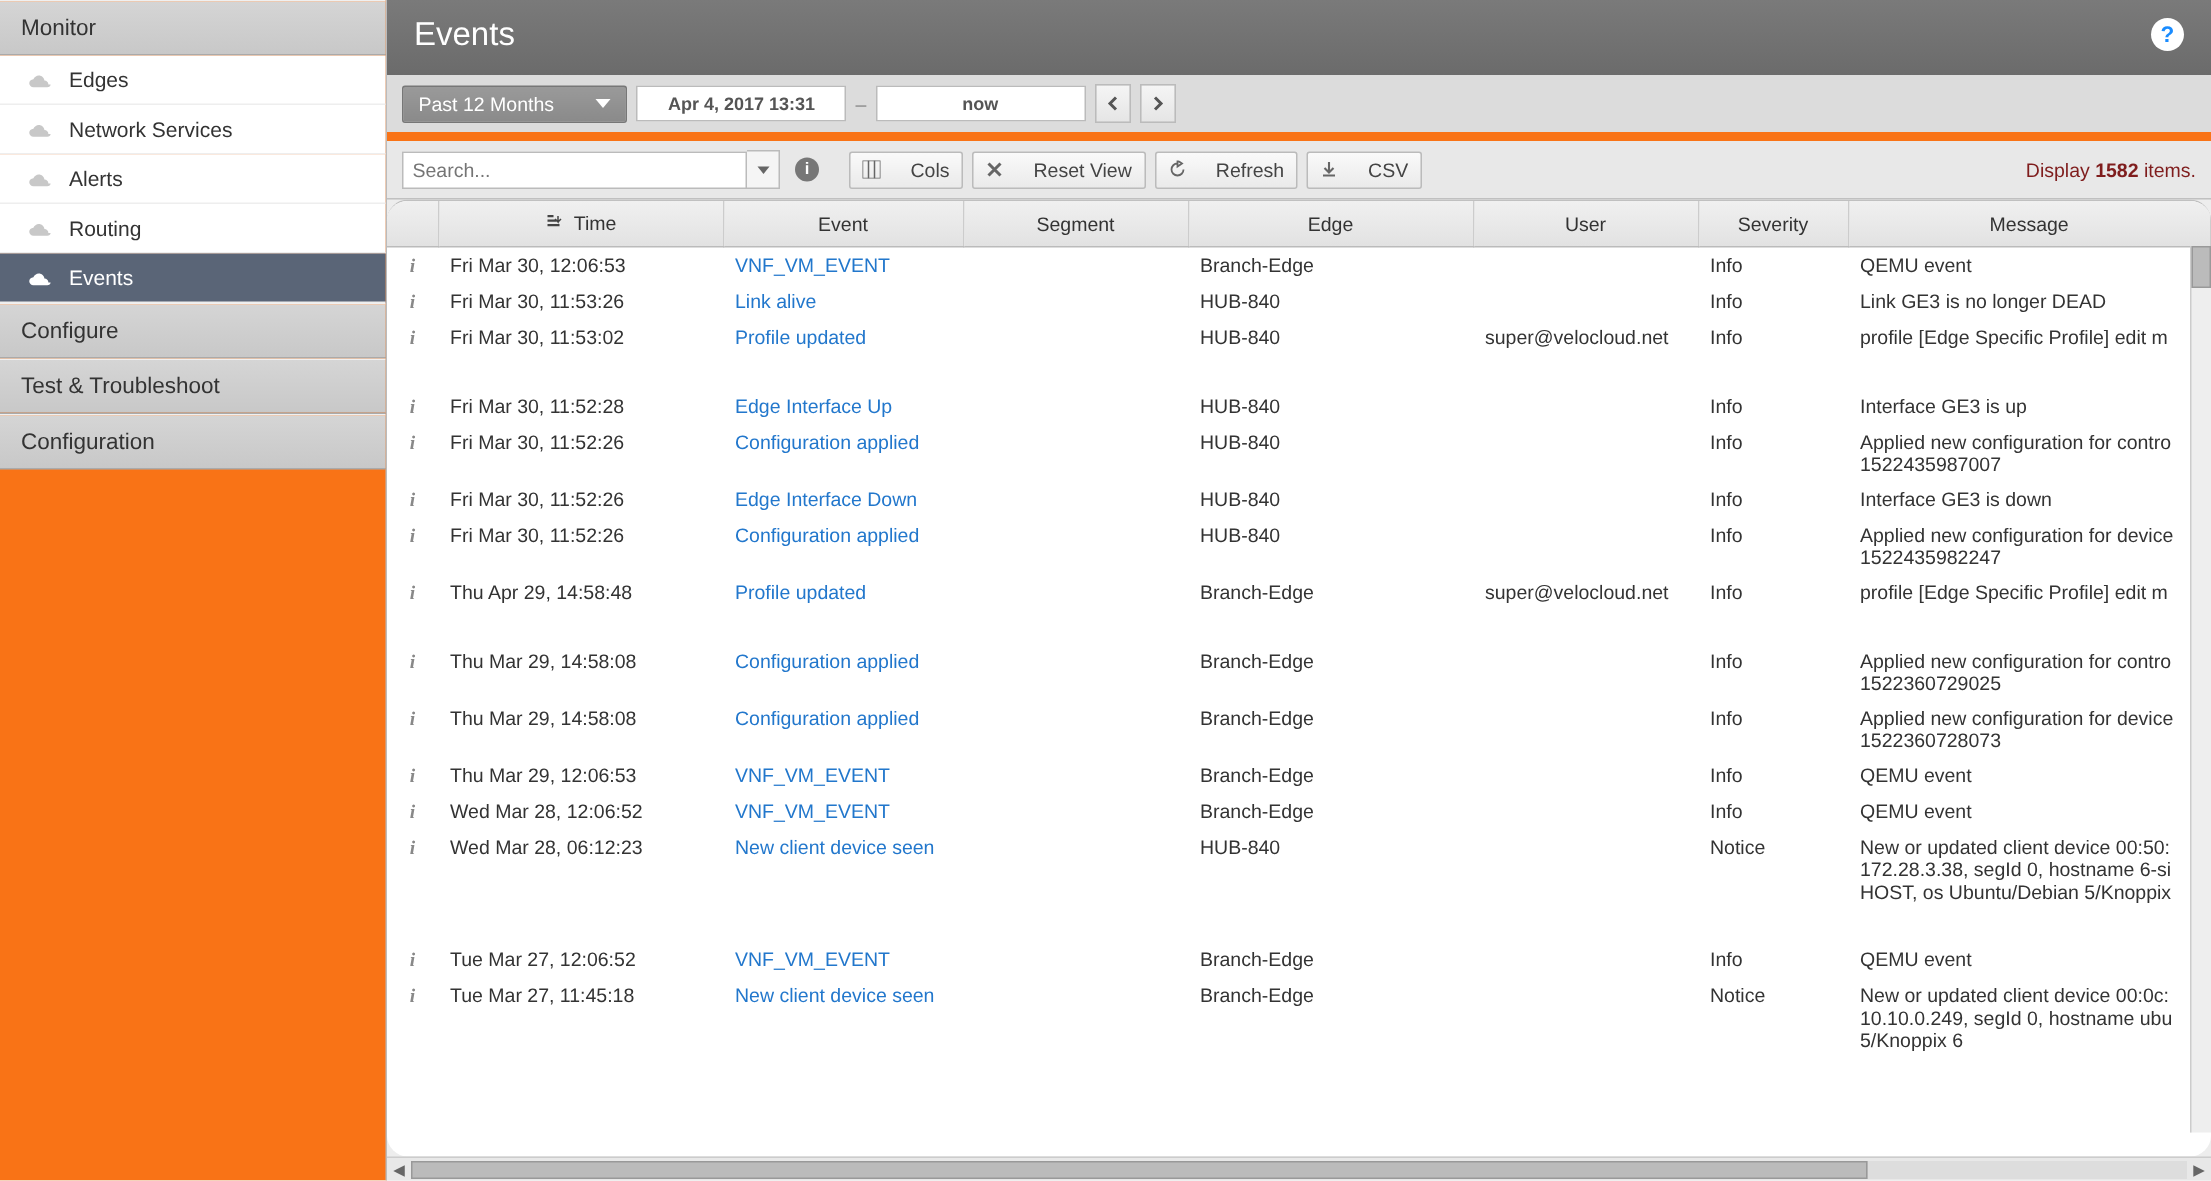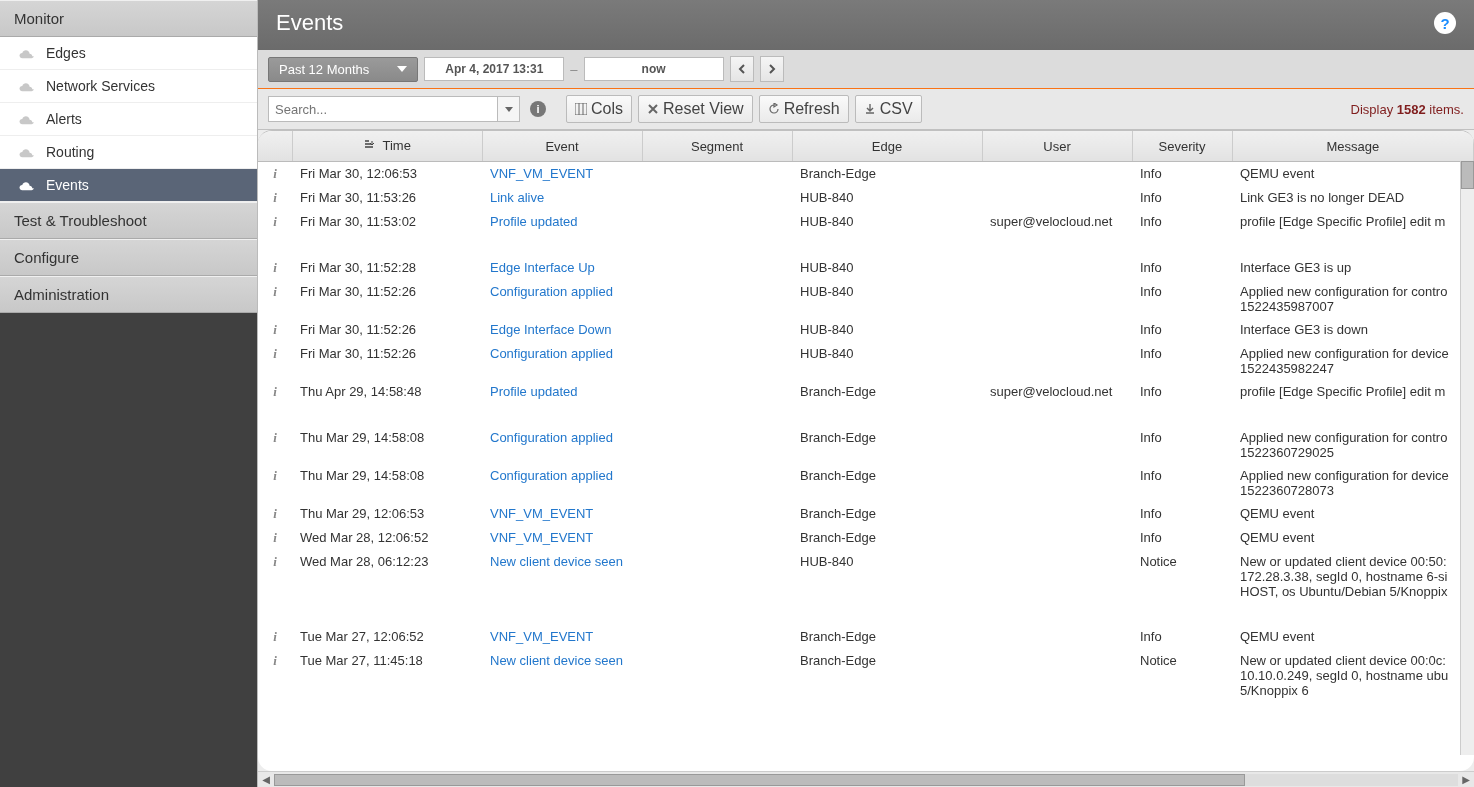--- a/index.html
+++ b/index.html
@@ -1,40 +1,40 @@
 <!DOCTYPE html>
 <html><head>
 <meta charset="utf-8">
 <style>
 * { box-sizing: border-box; margin: 0; padding: 0; }
 body { font-family: Arial, Helvetica, sans-serif; font-size: 13px; color: #333; background: #e8e8e8; overflow: hidden; }
 .app { display: flex; width: 1474px; height: 787px; }
-.sidebar { width: 258px; background: #404040; border-right: 1px solid #bbb; display: flex; flex-direction: column; }
+.sidebar { width: 258px; background: #f97316; border-right: 1px solid #bbb; display: flex; flex-direction: column; }
 .nav-section-header { background: linear-gradient(#d5d5d5,#c8c8c8); border-bottom: 1px solid #aaa; border-top: 1px solid #f0f0f0; padding: 9px 14px; font-size: 15px; color: #333; cursor: pointer; }
 .nav-item { display: flex; align-items: center; padding: 8px 14px 8px 18px; background: #fff; border-bottom: 1px solid #eee; cursor: pointer; font-size: 14px; color: #333; }
 .nav-item.active { background: #5a6577; color: #fff; }
 .cloud-icon { width: 18px; height: 12px; margin-right: 10px; position: relative; }
 .cloud-icon svg { width: 18px; height: 14px; }
 .main { flex: 1; display: flex; flex-direction: column; background: #ededed; position: relative; }
 .page-header { background: linear-gradient(#7a7a7a,#6b6b6b); color: #fff; padding: 10px 18px 14px; display: flex; align-items: center; justify-content: space-between; }
 .page-title { font-size: 22px; font-weight: normal; }
 .help-icon { width: 22px; height: 22px; background: #fff; border-radius: 50%; color: #1a8cff; font-weight: bold; font-size: 15px; display: flex; align-items: center; justify-content: center; cursor: pointer; }
-.toolbar1 { display: flex; align-items: center; padding: 6px 10px; gap: 6px; background: #dcdcdc; border-bottom: 1px solid #f97316; }
+.toolbar1 { display: flex; align-items: center; padding: 6px 10px; gap: 6px; background: #dcdcdc; border-bottom: 6px solid #f97316; }
 .range-select { background: linear-gradient(#9a9a9a,#8a8a8a); color: #fff; border: 1px solid #777; padding: 4px 10px; font-size: 13px; display: flex; align-items: center; gap: 28px; border-radius: 2px; cursor: pointer; }
 .range-select .caret { border-left: 5px solid transparent; border-right: 5px solid transparent; border-top: 6px solid #fff; }
 .date-box { background: #fff; border: 1px solid #bbb; padding: 4px 10px; font-size: 12px; min-width: 140px; text-align: center; color: #555; font-weight: bold; }
 .dash { color: #888; }
 .nav-btn { background: linear-gradient(#f5f5f5,#e5e5e5); border: 1px solid #bbb; width: 24px; height: 26px; display: flex; align-items: center; justify-content: center; cursor: pointer; color: #555; font-size: 14px; }
 .toolbar2 { display: flex; align-items: center; padding: 6px 10px; gap: 6px; background: #e8e8e8; border-bottom: 1px solid #c0c0c0; }
-.search-wrap { display: flex; }
+.search-wrap { display: flex; align-items: center; }
 .search-input { border: 1px solid #bbb; padding: 4px 6px; width: 230px; font-size: 13px; color: #888; }
 .search-dd { border: 1px solid #bbb; border-left: none; background: #f5f5f5; width: 22px; height: 26px; display: flex; align-items: center; justify-content: center; cursor: pointer; }
 .search-dd .caret { border-left: 4px solid transparent; border-right: 4px solid transparent; border-top: 5px solid #666; }
 .info-dot { width: 16px; height: 16px; background: #777; border-radius: 50%; color: #fff; font-size: 11px; font-weight: bold; display: flex; align-items: center; justify-content: center; margin-left: 4px; cursor: pointer; }
-.tbtn { background: linear-gradient(#fafafa,#eaeaea); border: 1px solid #bbb; padding: 4px 8px; font-size: 16px; color: #444; cursor: pointer; display: flex; align-items: center; gap: 4px; border-radius: 2px; }
+.tbtn { background: linear-gradient(#fafafa,#eaeaea); border: 1px solid #bbb; padding: 4px 8px; font-size: 13px; color: #444; cursor: pointer; display: flex; align-items: center; gap: 20px; border-radius: 2px; }
 .tbtn svg { width: 12px; height: 12px; }
 .spacer { flex: 1; }
 .display-count { font-size: 13px; color: #7f1d1d; }
 .display-count b { font-weight: bold; }
 .table-wrap { flex: 1; overflow: auto; background: #fff; border-top: 1px solid #c0c0c0; position: relative; border-radius: 14px; }
 table { border-collapse: collapse; width: 100%; table-layout: fixed; }
 thead th { background: linear-gradient(#f0f0f0,#e2e2e2); border-right: 1px solid #ccc; border-bottom: 1px solid #bbb; padding: 7px 8px; font-weight: normal; color: #333; text-align: left; font-size: 13px; position: sticky; top: 0; }
 thead th.center { text-align: center; }
 .sort-icon { display: inline-block; vertical-align: middle; margin-right: 4px; }
 tbody td { padding: 4px 8px; border-bottom: 0; vertical-align: top; font-size: 13px; overflow: hidden; white-space: normal; }
@@ -87,23 +87,23 @@
               <path d="M19 11c0-2-1.5-3.5-3.5-3.5-.3-2.5-2.4-4.5-5-4.5-2.2 0-4.1 1.5-4.8 3.5C3.5 6.7 2 8.2 2 10c0 2 1.7 3.5 3.7 3.5H18c1.7 0 3-1.3 3-2.5z" fill="currentColor"></path>
             </svg></span>
           <span>Routing</span>
         </div>
         <div class="nav-item active">
           <span class="cloud-icon" style="color: rgb(255, 255, 255);"><svg viewBox="0 0 24 16">
               <path d="M19 11c0-2-1.5-3.5-3.5-3.5-.3-2.5-2.4-4.5-5-4.5-2.2 0-4.1 1.5-4.8 3.5C3.5 6.7 2 8.2 2 10c0 2 1.7 3.5 3.7 3.5H18c1.7 0 3-1.3 3-2.5z" fill="currentColor"></path>
             </svg></span>
           <span>Events</span>
         </div>
+        <div class="nav-section-header">Configure</div>
         <div class="nav-section-header">Test &amp; Troubleshoot</div>
-        <div class="nav-section-header">Configure</div>
-        <div class="nav-section-header">Administration</div>
+        <div class="nav-section-header">Configuration</div>
       </div>
   </div>
 
   <div class="main">
     <div class="page-header">
       <div class="page-title">Events</div>
       <div class="help-icon">?</div>
     </div>
 
     <div class="toolbar1">

